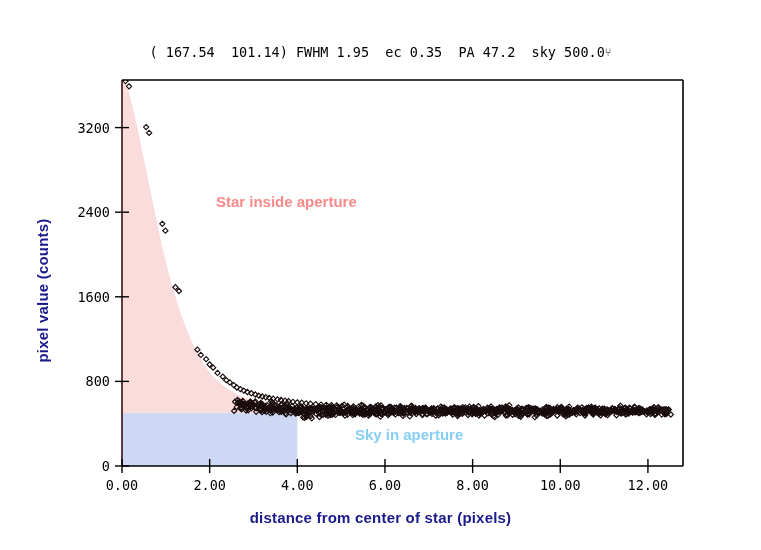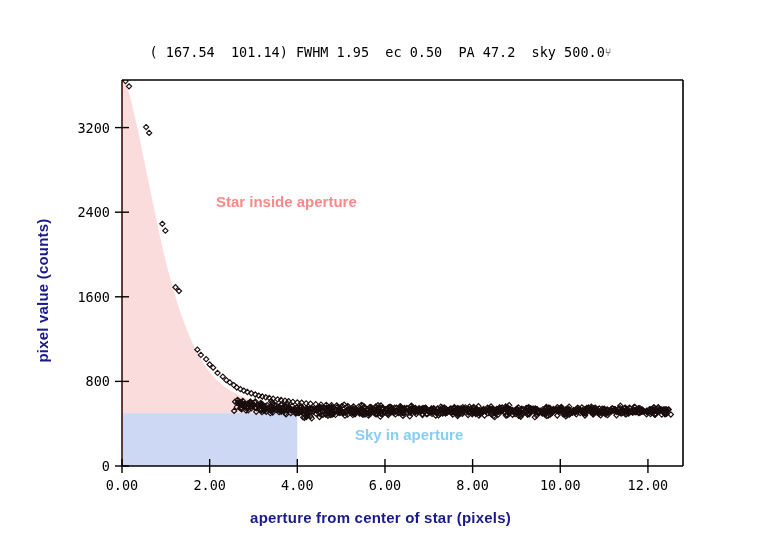--- a/index.html
+++ b/index.html
@@ -90,21 +90,21 @@
     font-family: "Liberation Sans", sans-serif;
     font-size: 15px;
     font-weight: bold;
   }
 </style>
 </head>
 <body>
 
 <div id="stage">
 
-  <div id="header-line"><span>( 167.54  101.14) FWHM 1.95  ec 0.50  PA 47.2  sky 500.0</span><span class="cursor-glyph">⑂</span></div>
+  <div id="header-line"><span>( 167.54  101.14) FWHM 1.95  ec 0.35  PA 47.2  sky 500.0</span><span class="cursor-glyph">⑂</span></div>
 
   <svg id="plot-svg" width="761" height="550">
     <defs>
       <clipPath id="plotclip">
         <rect x="122" y="80" width="561" height="386"></rect>
       </clipPath>
     </defs>
 
     <g id="star-region-group" clip-path="url(#plotclip)">
       <path id="star-region" fill="#fbdcdc" stroke="none" d="M 122 37.69863013698631 L 122.00 80.00 L 126.38 85.29 L 129.89 95.86 L 132.96 108.55 L 137.34 127.59 L 141.72 148.74 L 146.11 169.89 L 150.49 191.04 L 154.87 212.19 L 159.25 233.34 L 163.64 252.38 L 168.02 270.36 L 172.40 286.22 L 176.79 301.02 L 181.17 314.77 L 185.55 326.41 L 189.93 337.51 L 194.32 347.03 L 198.70 355.49 L 203.08 362.89 L 207.46 369.24 L 211.85 375.05 L 218.42 381.40 L 225.00 386.90 L 231.57 391.34 L 238.14 394.93 L 244.72 397.79 L 253.48 400.64 L 262.25 402.87 L 271.02 404.66 L 279.78 406.14 L 288.55 407.20 L 297.31 408.15 L 314.84 409.42 L 332.38 410.27 L 358.67 411.11 L 384.97 411.64 L 428.80 412.28 L 472.63 412.59 L 516.45 412.81 L 560.28 412.91 L 604.11 413.02 L 647.94 413.12 L 683.00 413.12 L 122 413.1232876712329 Z"></path>
@@ -1141,15 +1141,15 @@
         <line x1="647.9375" y1="459" x2="647.9375" y2="473" stroke="#000000" stroke-width="1.4"></line>
         <text x="647.9375" y="490" text-anchor="middle" class="tick-label-x">12.00</text>
       </g>
     <g id="annotations-group">
         <text x="286.35546875" y="206.90410958904107" text-anchor="middle" fill="#fa8989" class="annot-text">Star inside aperture</text>
         <text x="409.07421875" y="439.56164383561645" text-anchor="middle" fill="#87cef5" class="annot-text">Sky in aperture</text>
       </g>
   </svg>
 
   <div id="yaxis-title">pixel value (counts)</div>
-  <div id="xaxis-title">aperture from center of star (pixels)</div>
+  <div id="xaxis-title">distance from center of star (pixels)</div>
 
 </div>
 
 </body></html>

